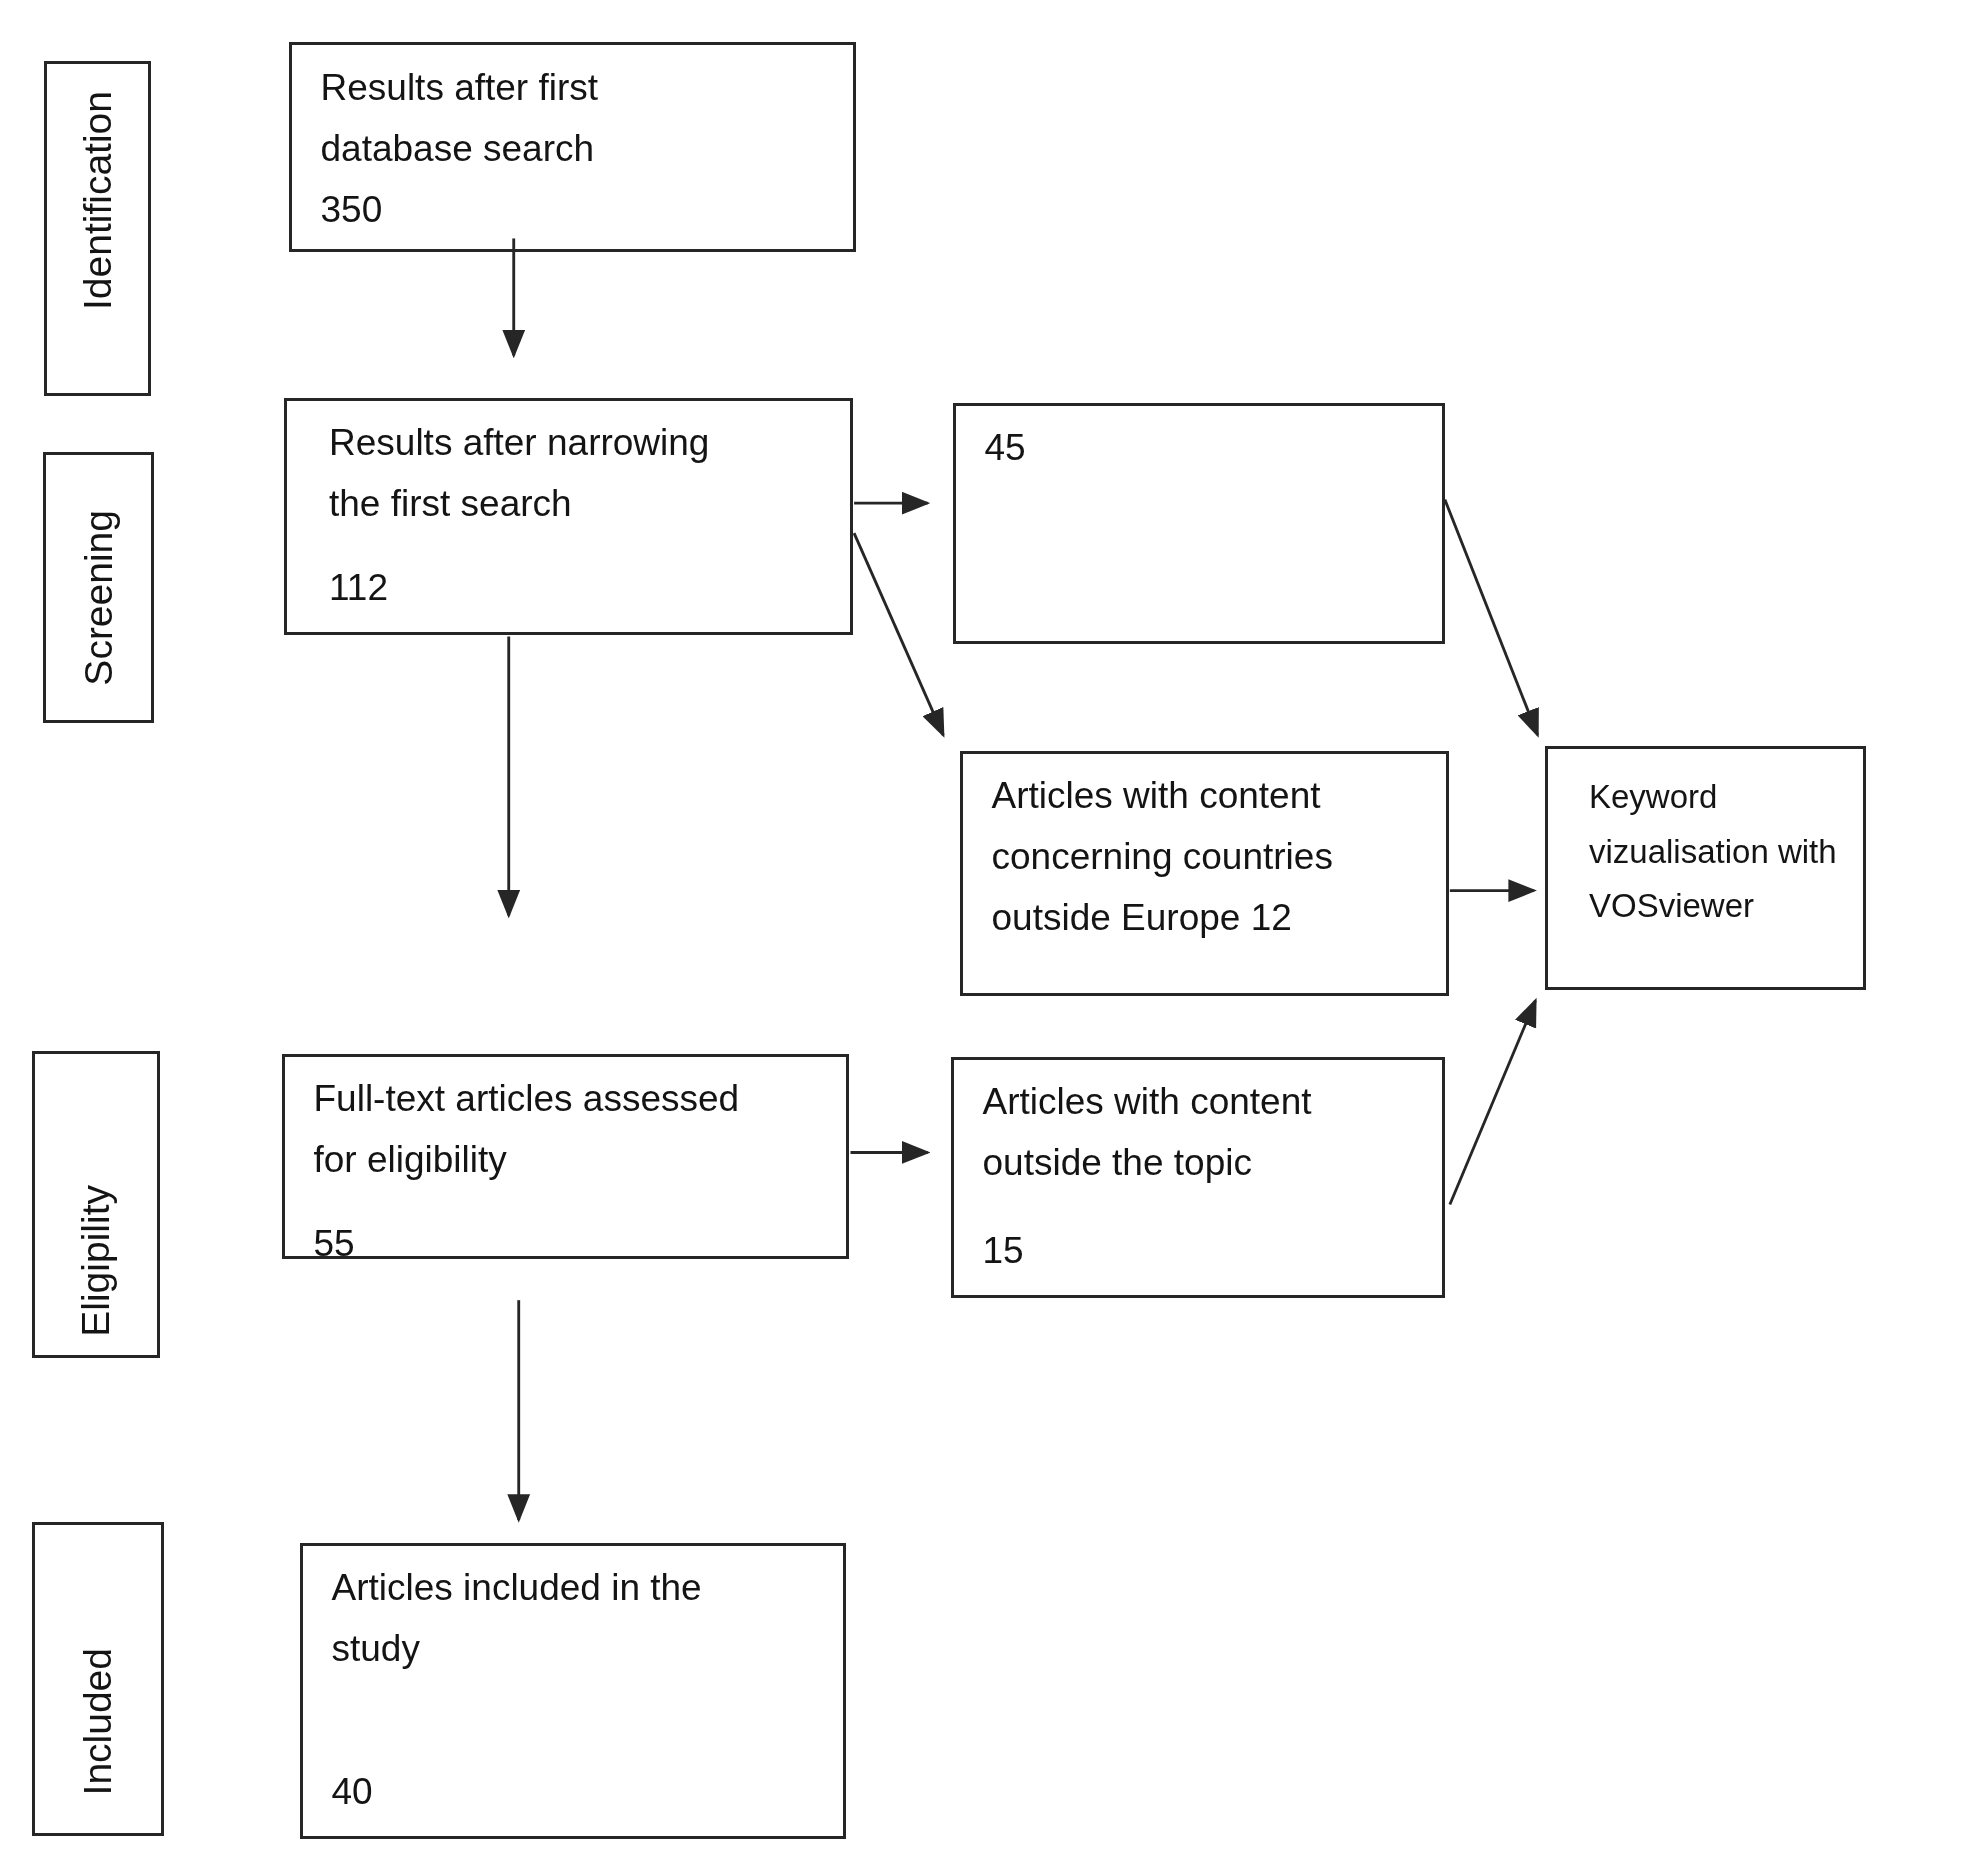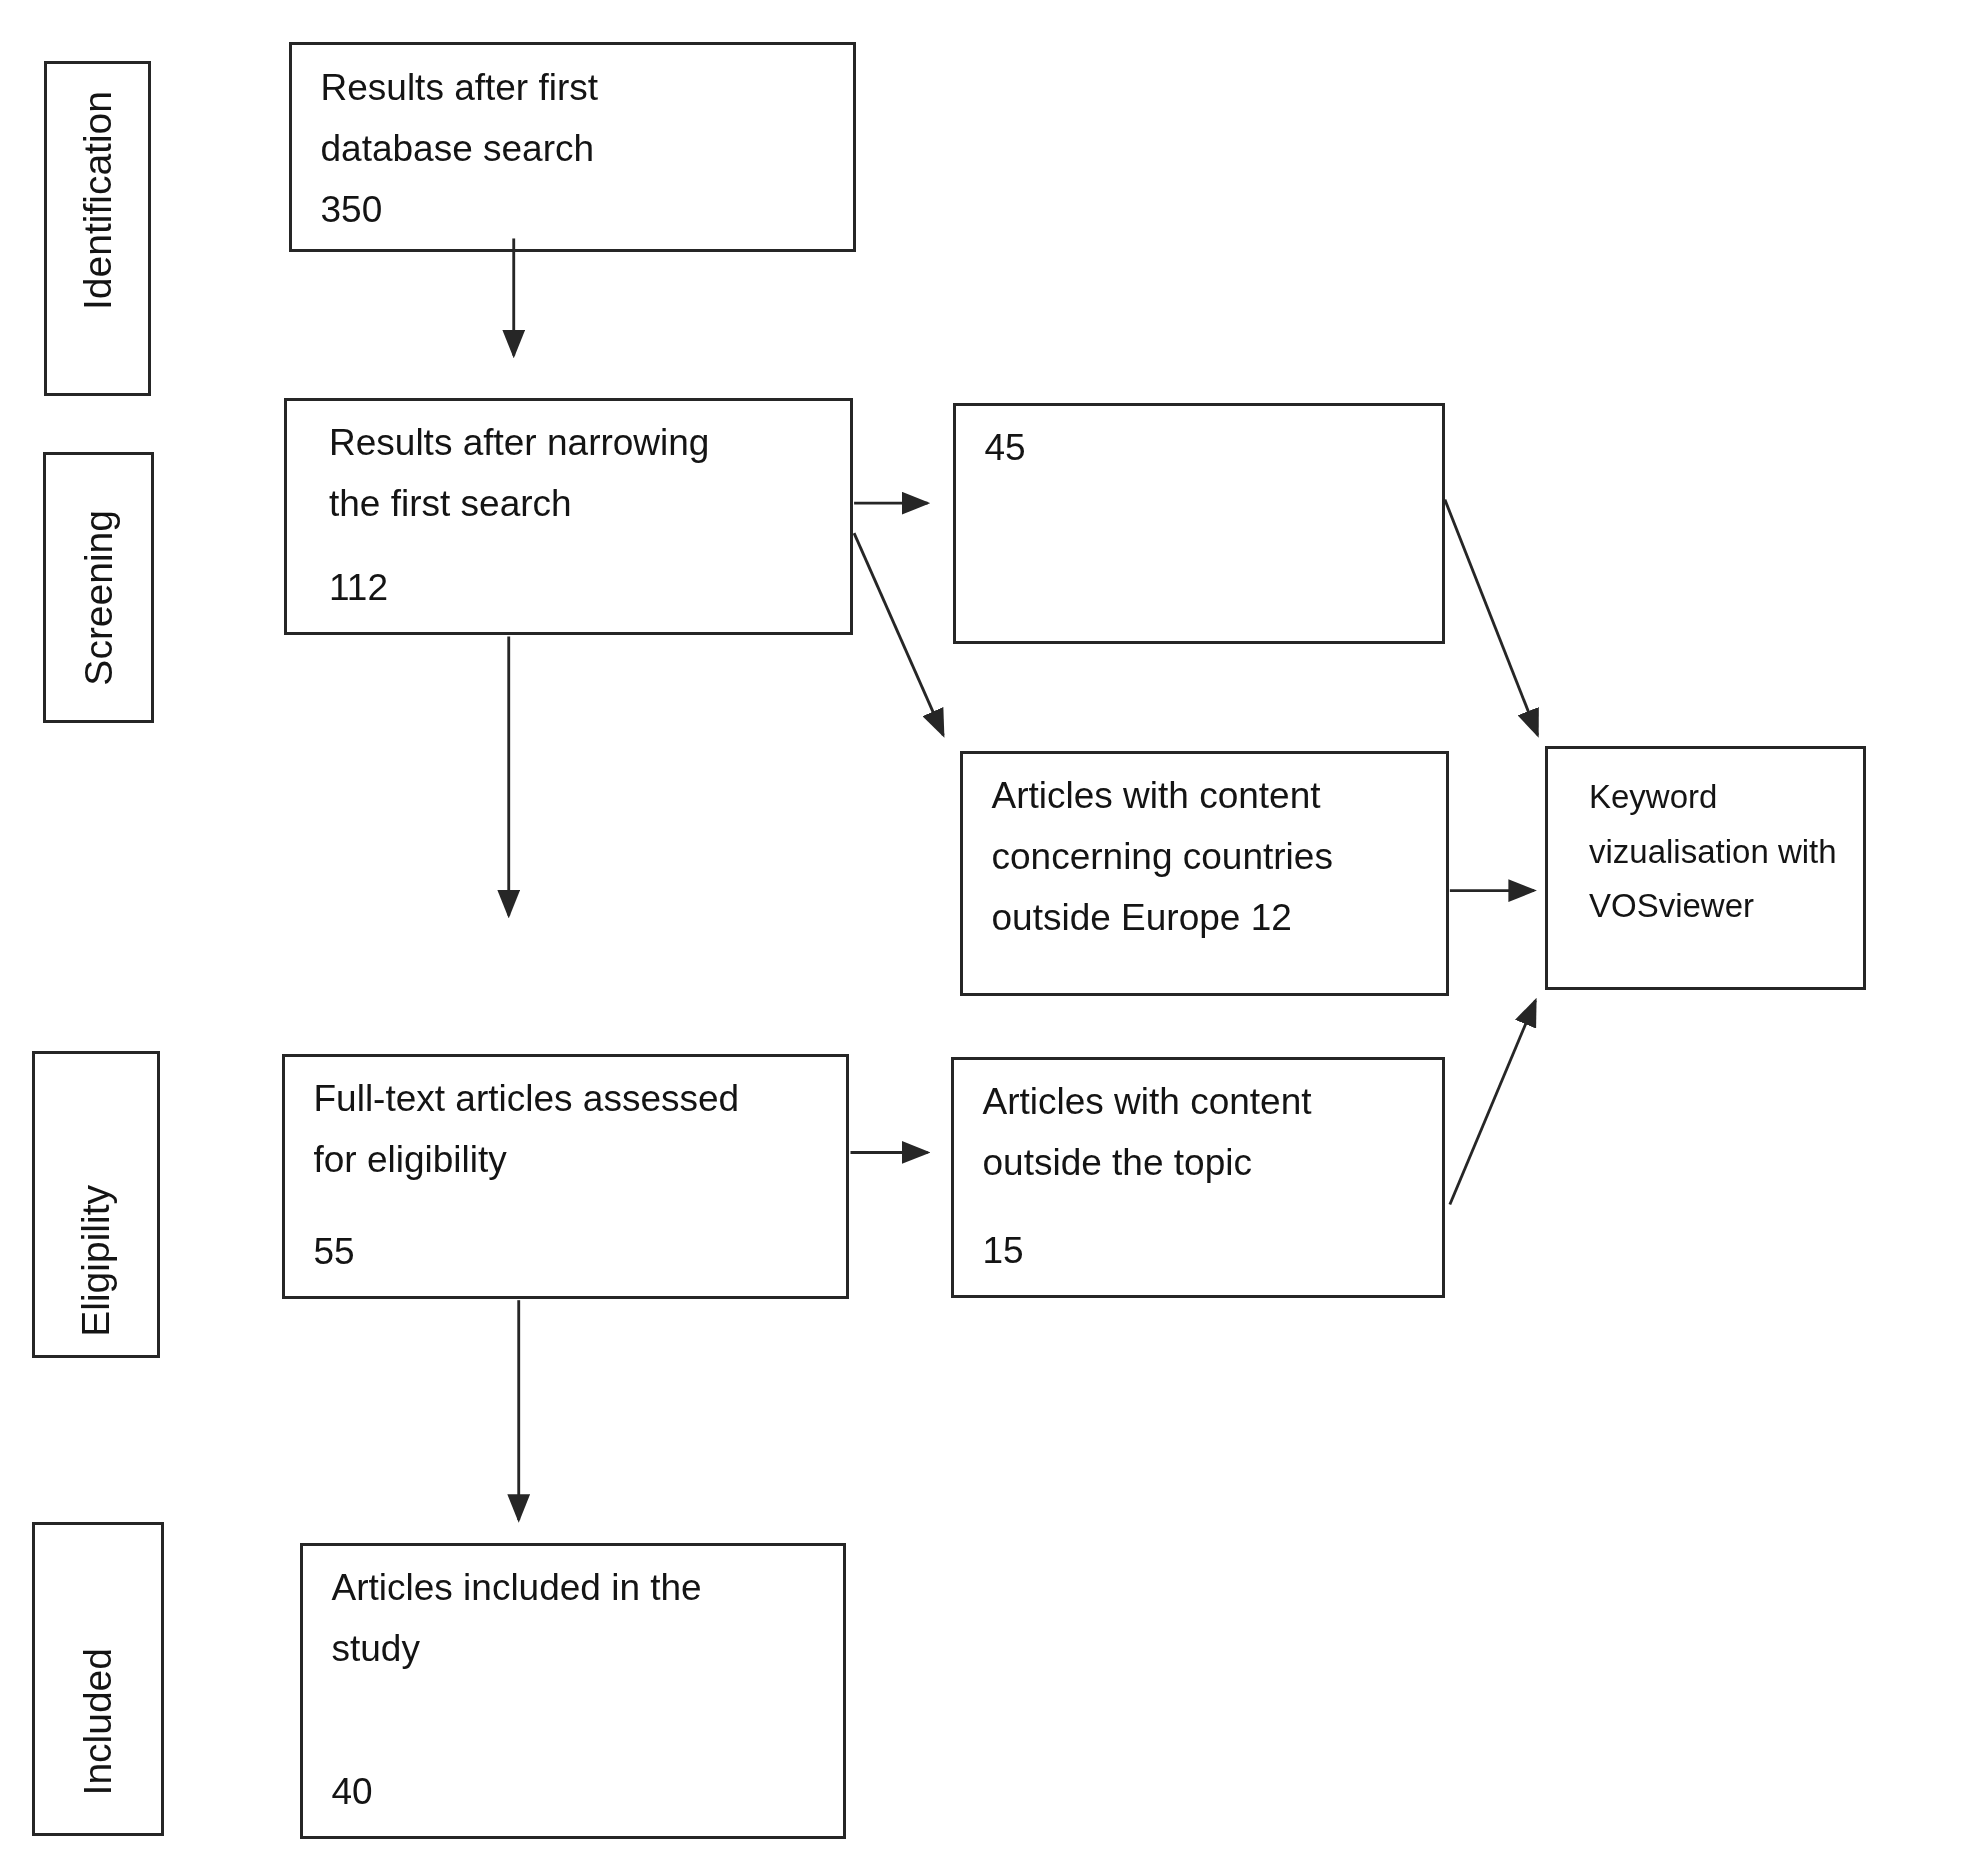--- a/index.html
+++ b/index.html
@@ -31,21 +31,21 @@
     line-height: 1.65;
   }
   .box-title, .box-count { white-space: pre; }
 
   #box-first           { left: 289px;  top: 26.4px;   width: 567px; height: 210px; margin-top: 16px; }
   #box-narrowed        { left: 284px;  top: 398px;  width: 569px; height: 237px; padding-left: 42px; }
   #box-no-access       { left: 953px; top: 403px;  width: 492px; height: 241px; }
   #box-outside-europe  { left: 960px; top: 751px; width: 489px; height: 245px; }
   #box-keyword         { left: 1545px; top: 746px; width: 321px; height: 244px;
                          font-size: 33px; justify-content: flex-start; padding-top: 21.4px; padding-left: 41px; }
-  #box-fulltext        { left: 282px;  top: 1054px; width: 567px; height: 245px; gap: 23px; }
+  #box-fulltext        { left: 282px;  top: 1054px; width: 567px; height: 205px; gap: 23px; }
   #box-outside-topic   { left: 951px; top: 1057px; width: 494px; height: 241px; }
   #box-included        { left: 300px;  top: 1543px; width: 546px; height: 296px; }
 
   
   .stage {
     position: absolute;
     box-sizing: border-box;
     border: 3.6px solid #262626;
     background: #ffffff;
     display: flex;

